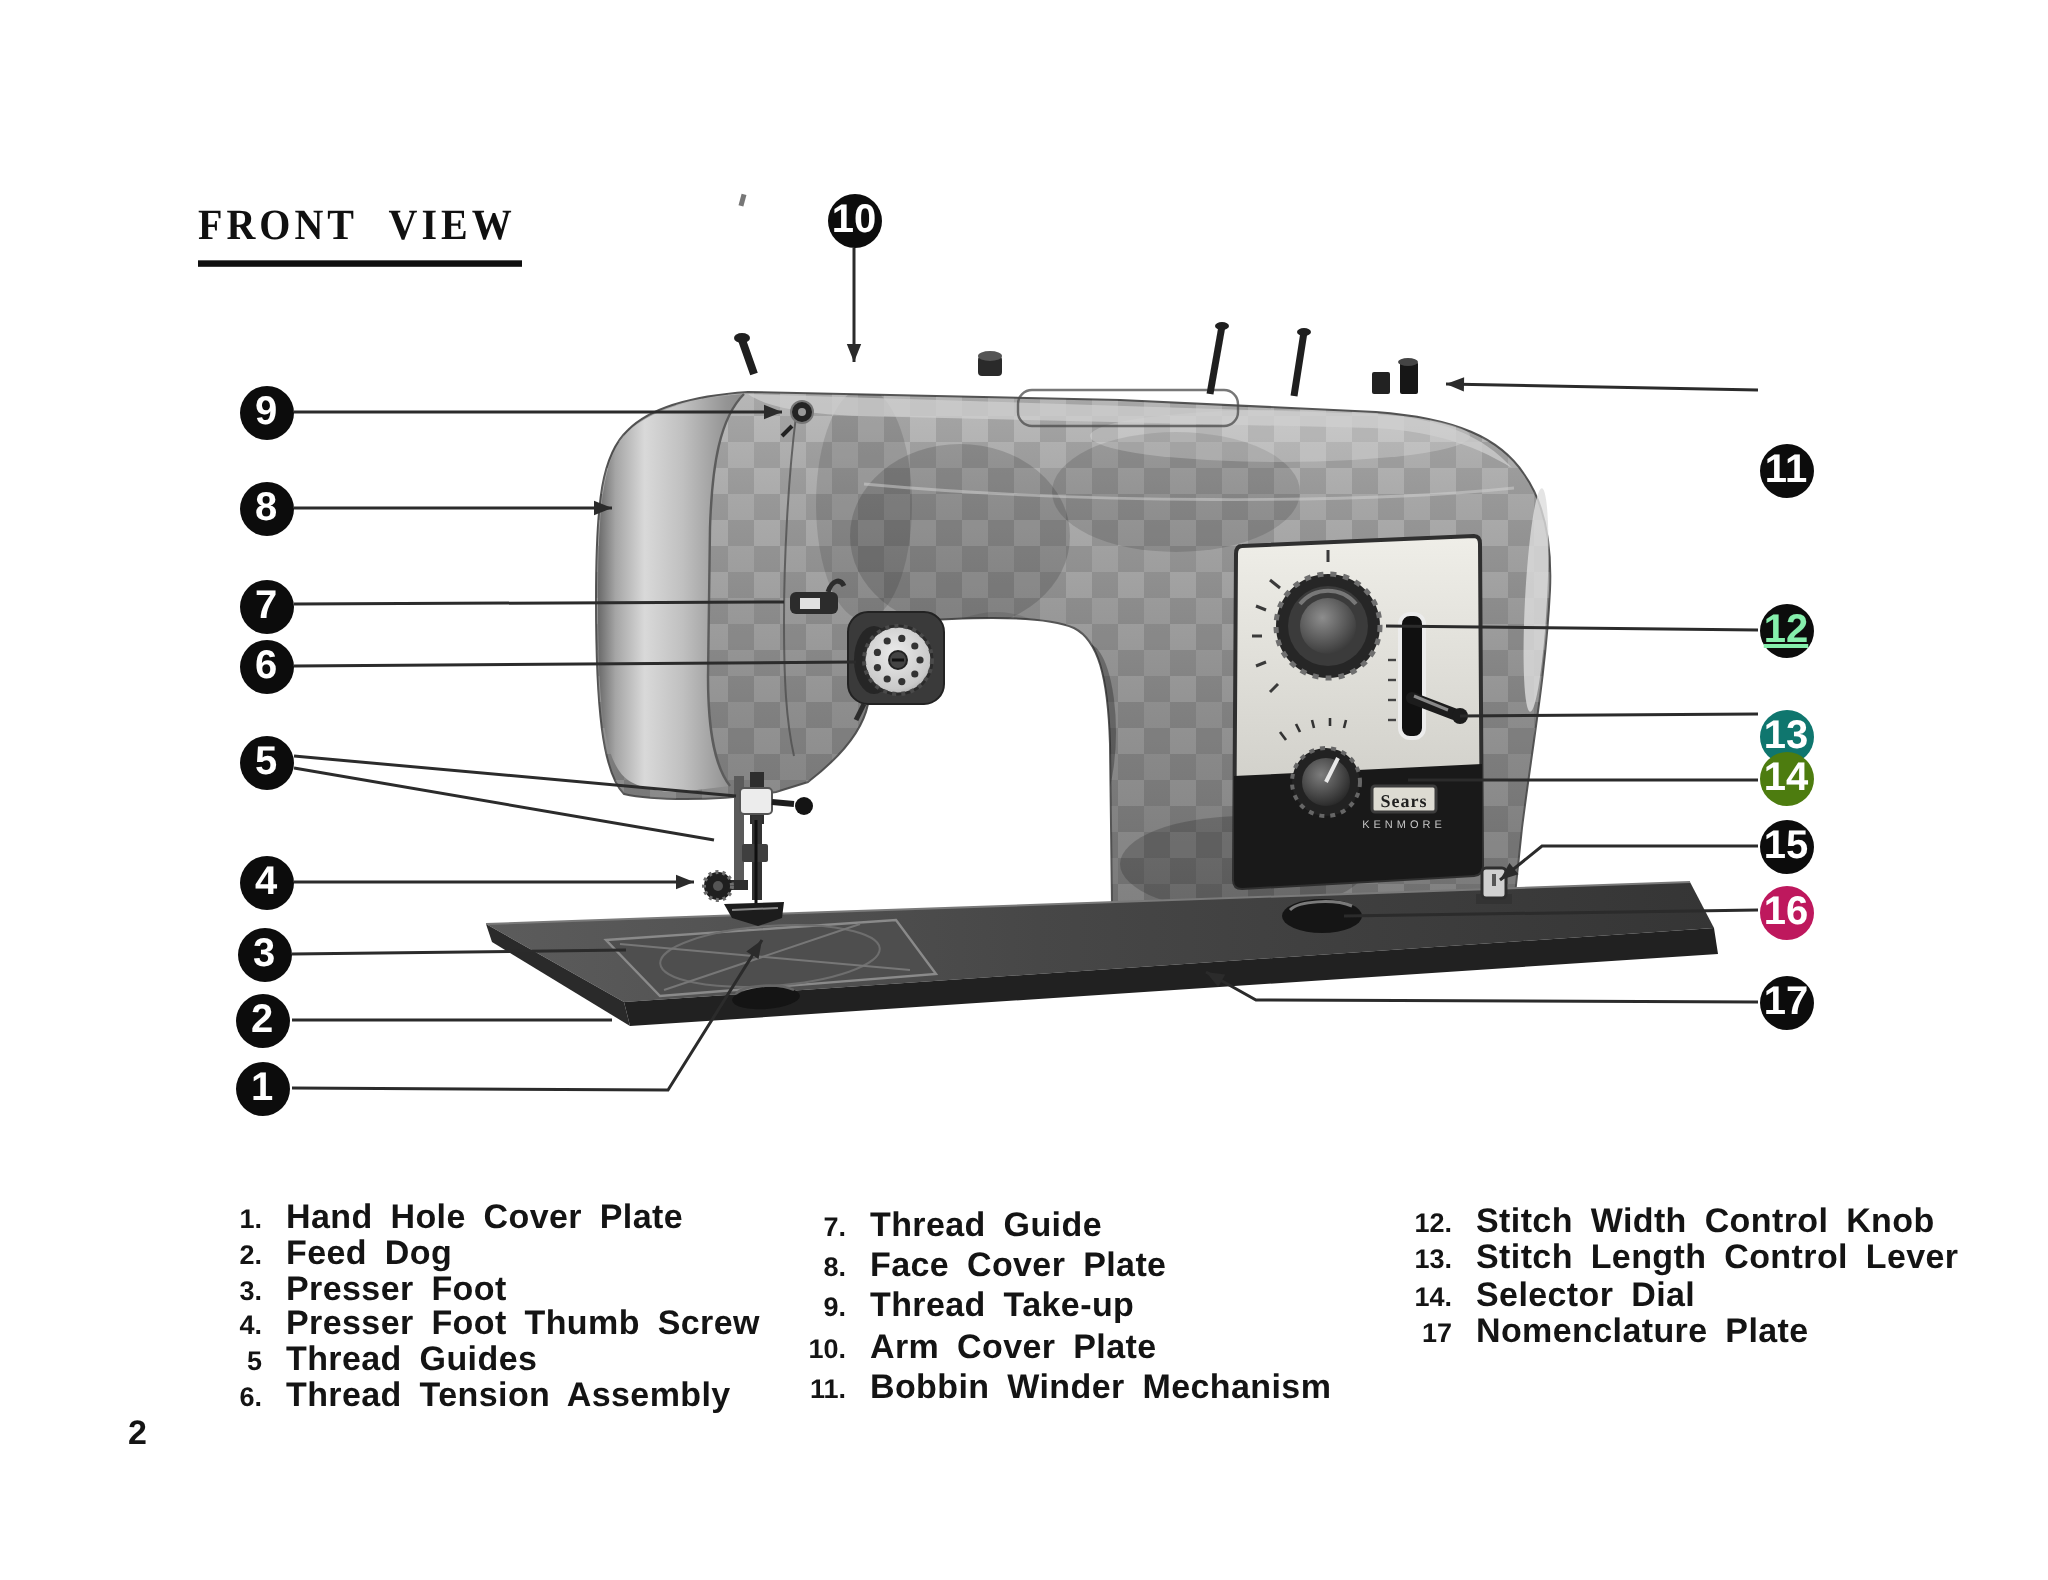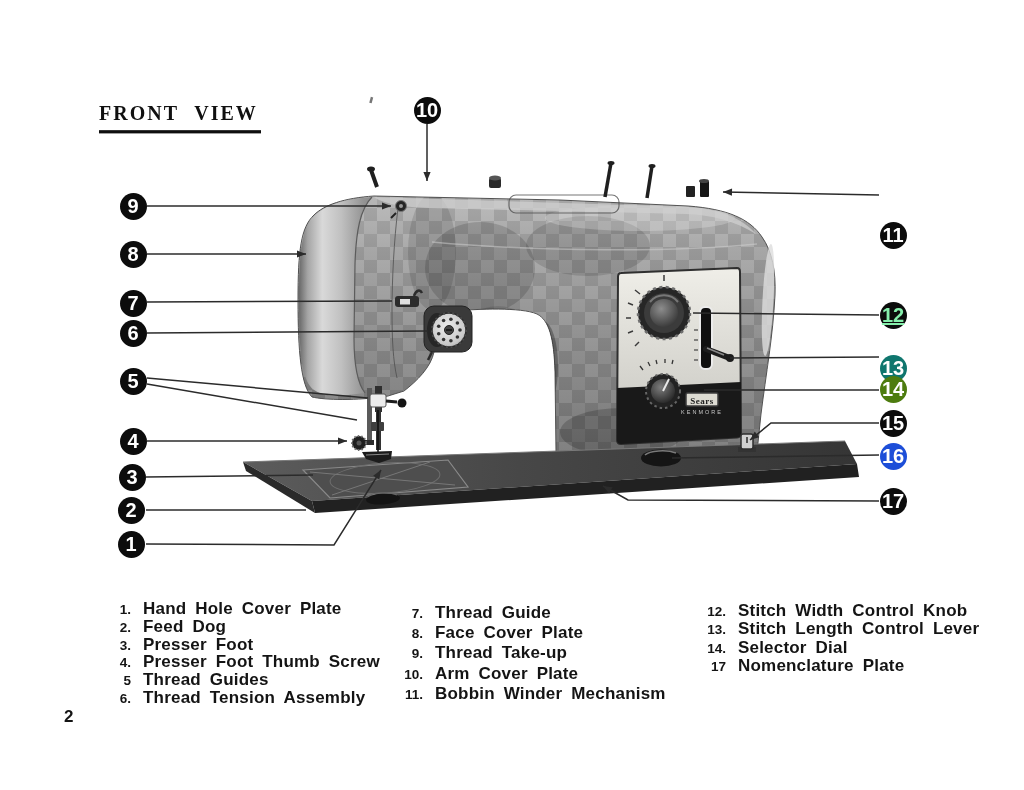--- a/index.html
+++ b/index.html
@@ -327,21 +327,21 @@
       <div class="callout-badge" style="left: 119.5px; top: 319.5px; background: rgb(12, 12, 12); color: rgb(255, 255, 255);">6</div>
       <div class="callout-badge" style="left: 119.5px; top: 289.5px; background: rgb(12, 12, 12); color: rgb(255, 255, 255);">7</div>
       <div class="callout-badge" style="left: 119.5px; top: 240.5px; background: rgb(12, 12, 12); color: rgb(255, 255, 255);">8</div>
       <div class="callout-badge" style="left: 119.5px; top: 192.5px; background: rgb(12, 12, 12); color: rgb(255, 255, 255);">9</div>
       <div class="callout-badge" style="left: 413.5px; top: 96.5px; background: rgb(12, 12, 12); color: rgb(255, 255, 255);">10</div>
       <div class="callout-badge" style="left: 879.5px; top: 180.5px; background: rgb(12, 12, 12); color: rgb(255, 255, 255); margin-top: 41px;">11</div>
       <div class="callout-badge" style="left: 879.5px; top: 301.5px; background: rgb(12, 12, 12); color: #86efac; text-decoration: underline;">12</div>
       <div class="callout-badge" style="left: 879.5px; top: 344.5px; background: #0f766e; color: rgb(255, 255, 255); margin-top: 10px;">13</div>
       <div class="callout-badge" style="left: 879.5px; top: 375.5px; background: #4d7c0f; color: rgb(255, 255, 255);">14</div>
       <div class="callout-badge" style="left: 879.5px; top: 409.5px; background: rgb(12, 12, 12); color: rgb(255, 255, 255);">15</div>
-      <div class="callout-badge" style="left: 879.5px; top: 442.5px; background: #1d4ed8; color: rgb(255, 255, 255);">16</div>
+      <div class="callout-badge" style="left: 879.5px; top: 442.5px; background: #be185d; color: rgb(255, 255, 255);">16</div>
       <div class="callout-badge" style="left: 879.5px; top: 487.5px; background: rgb(12, 12, 12); color: rgb(255, 255, 255);">17</div>
     </div>
 
   <div id="legend">
     <div id="legend-column-1" class="legend-col">
         <div class="lrow">
           <span class="lnum">1.</span>
           <span class="llabel">Hand Hole Cover Plate</span>
         </div>
         <div class="lrow">

